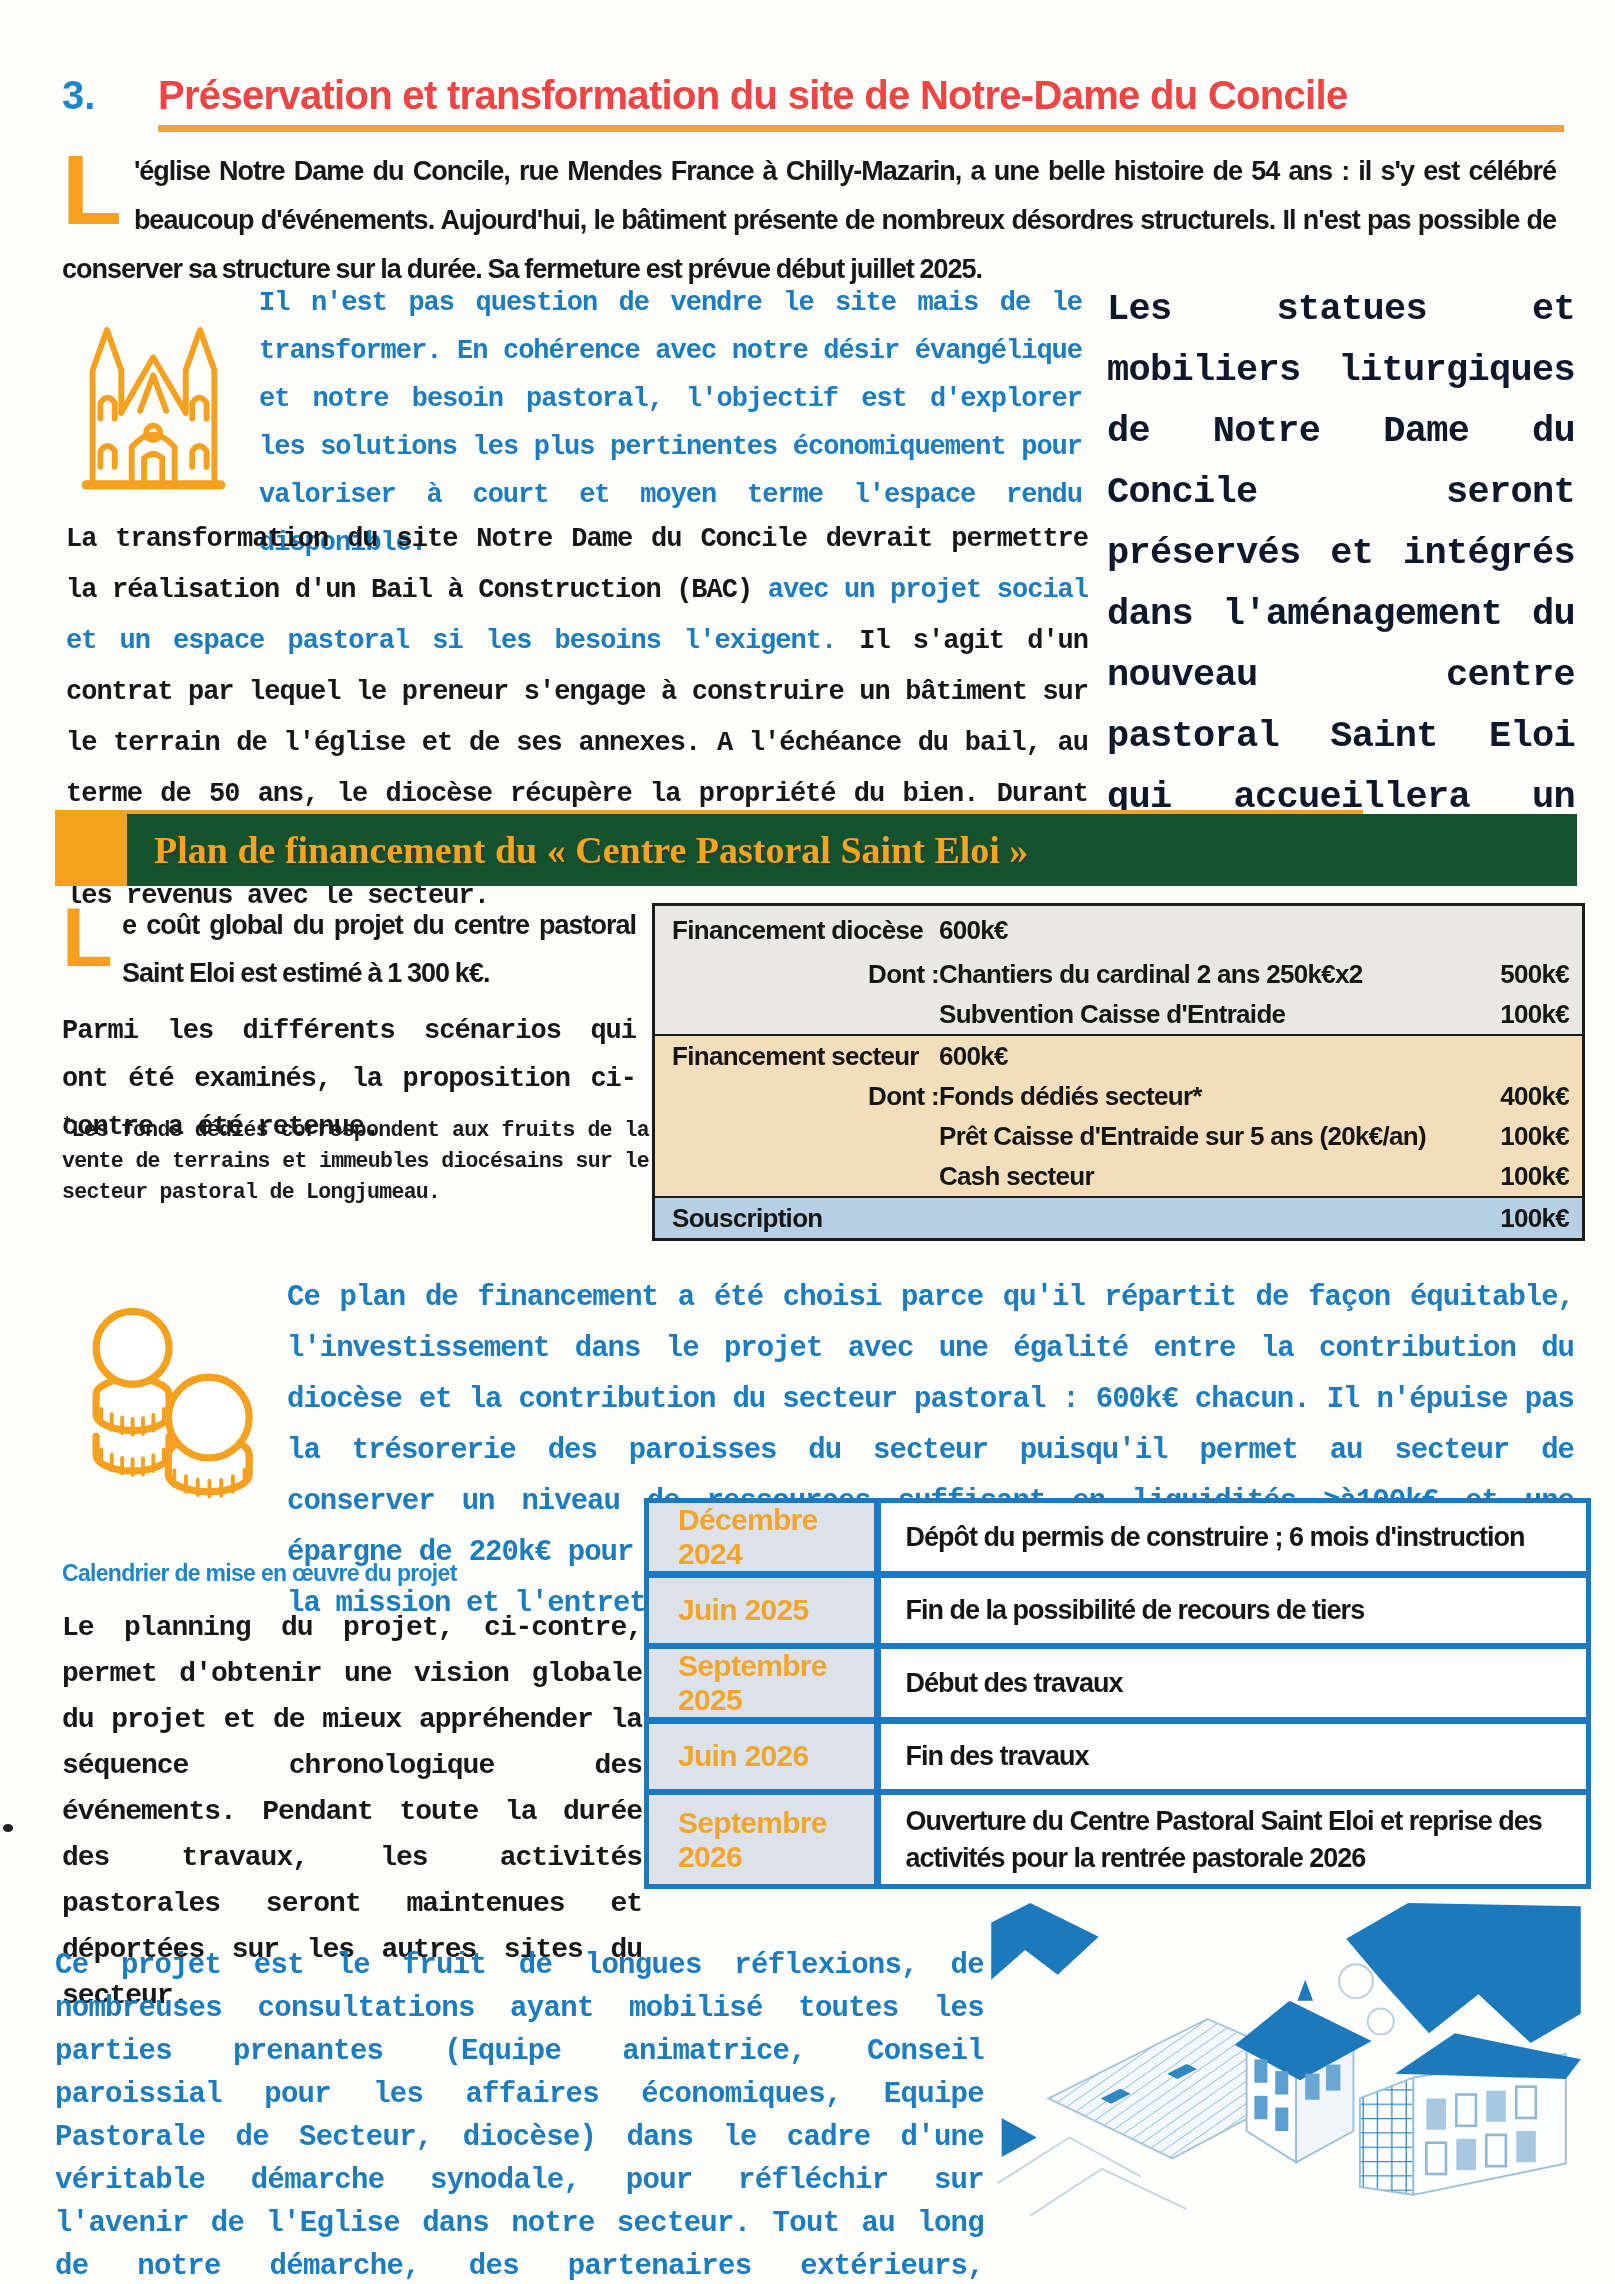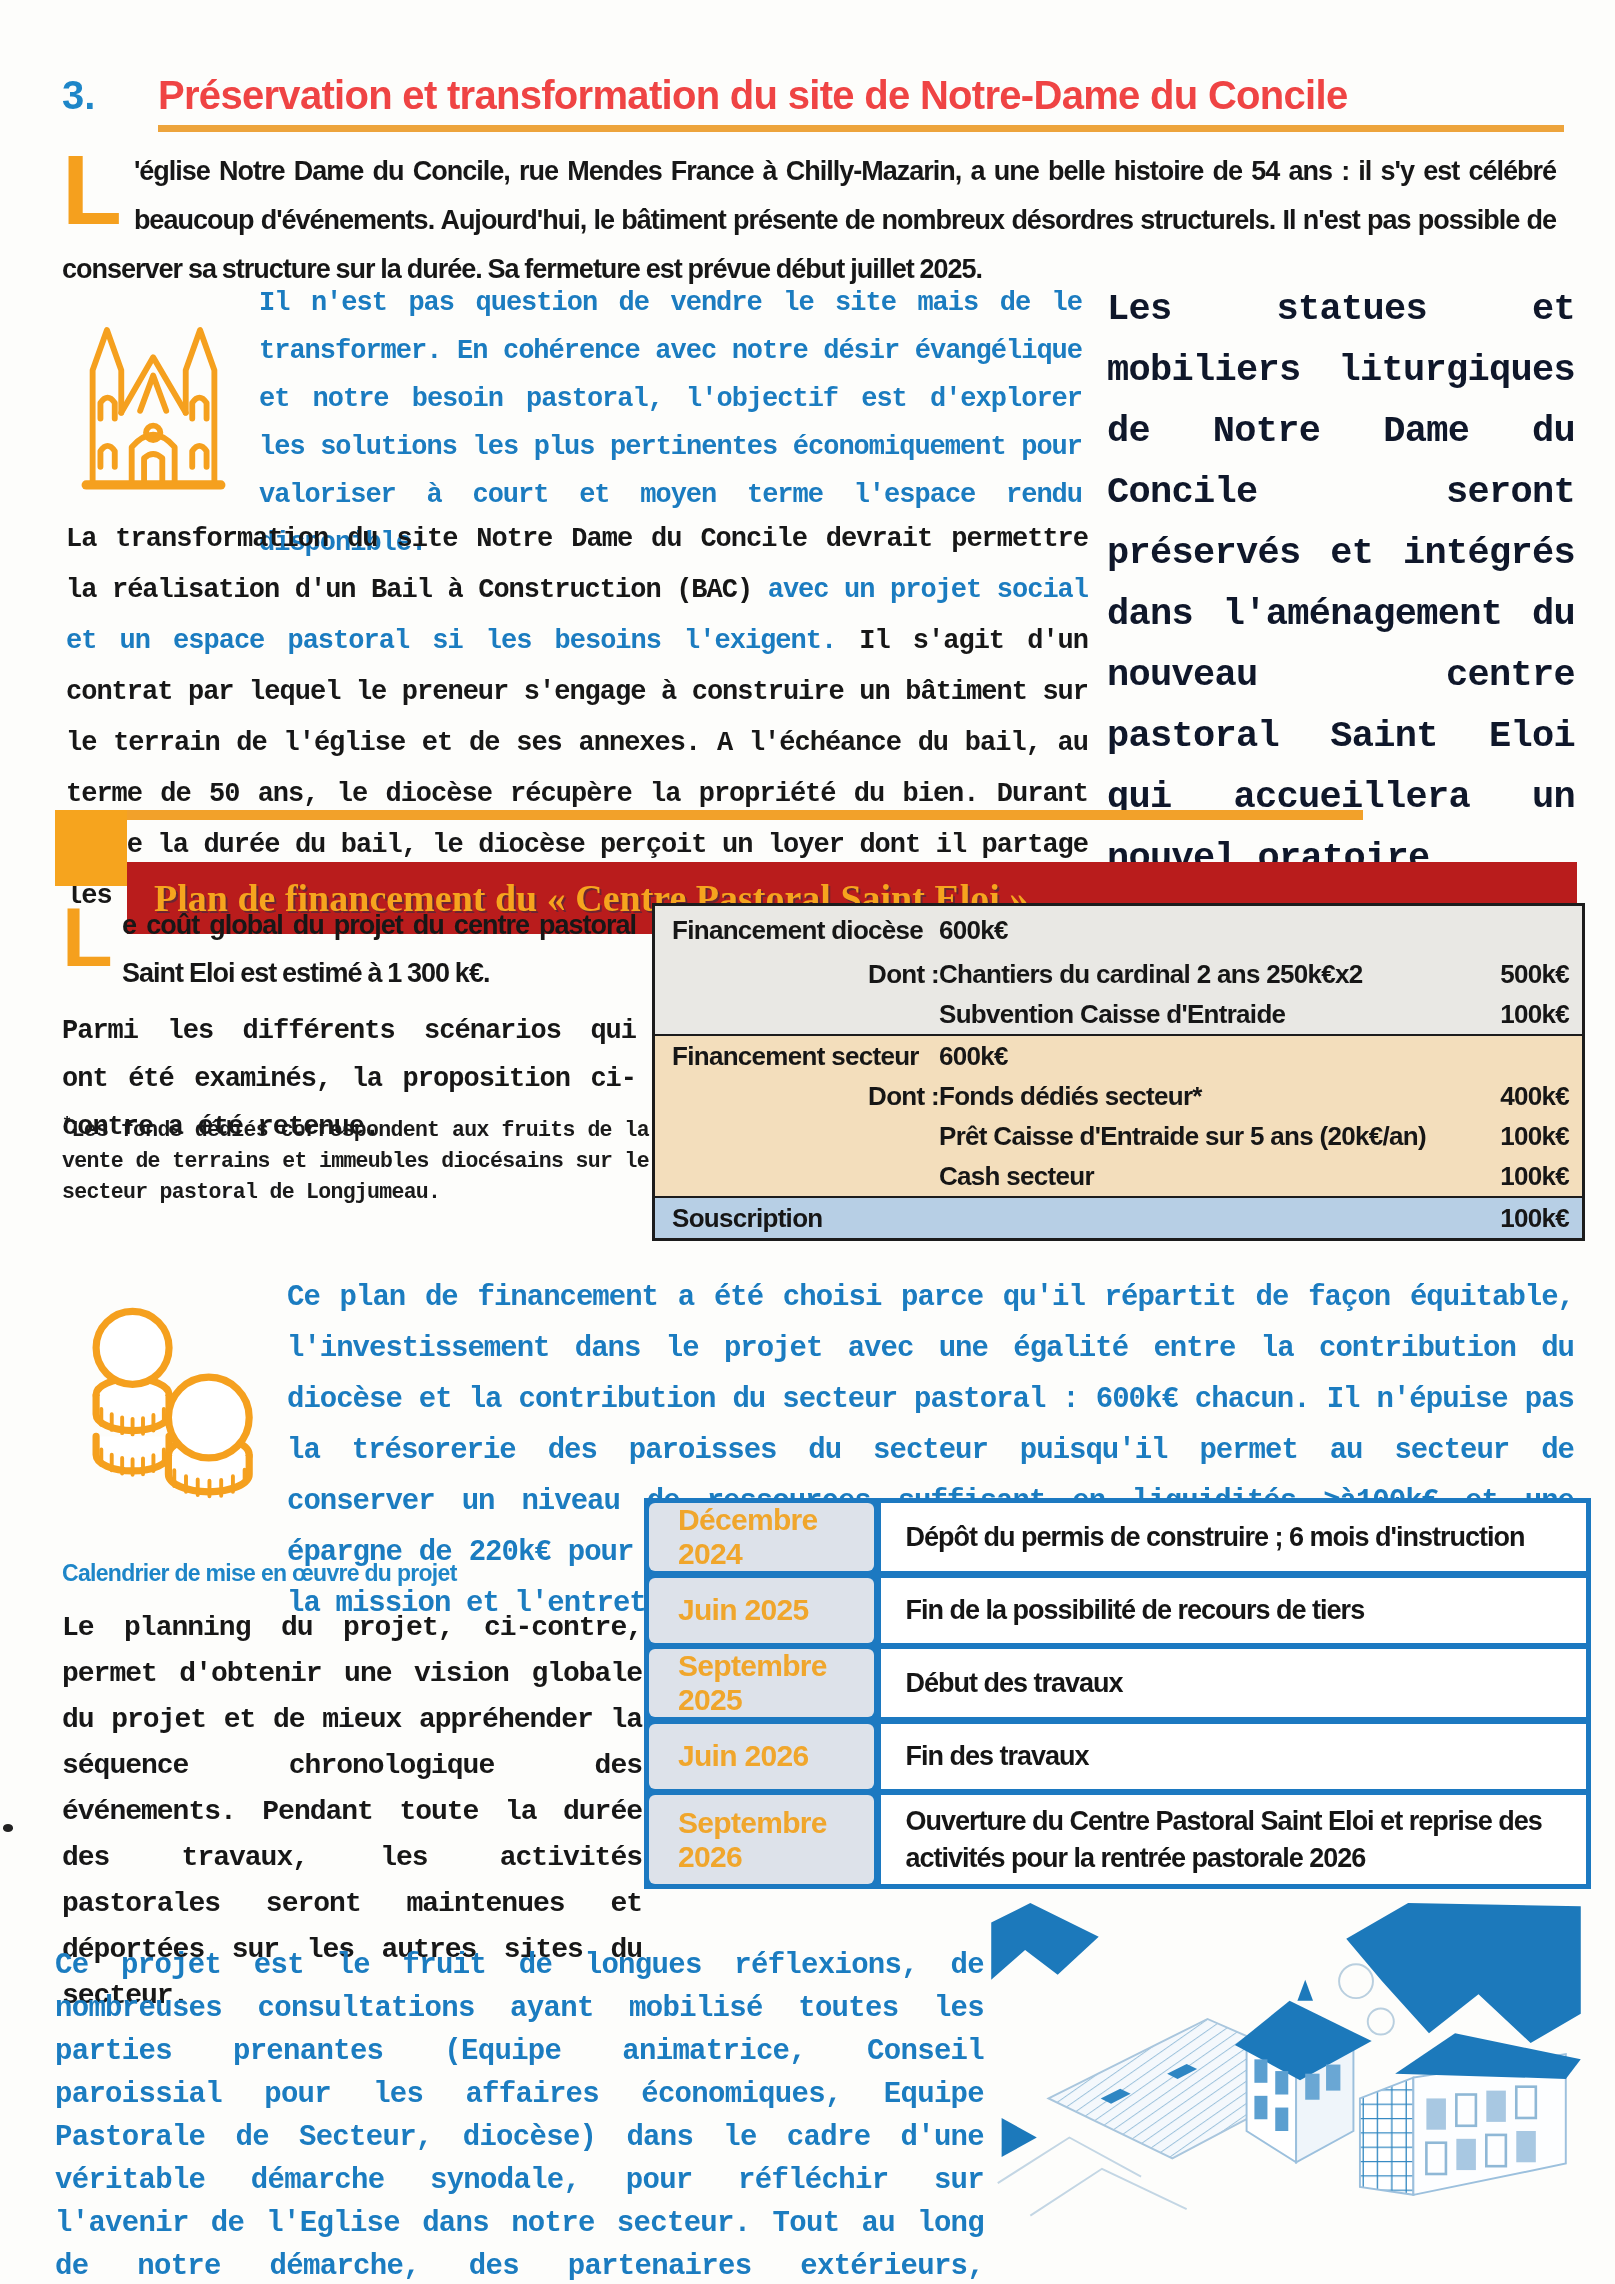--- a/index.html
+++ b/index.html
@@ -9,21 +9,21 @@
   p{margin:0;font-family:Liberation Mono, monospace;}
   .just{text-align:justify;}
   .body{font-size:27px;line-height:49px;font-weight:bold;letter-spacing:-1px;word-spacing:-0.7px;color:#171717;}
   .bluetext{color:#1B7CC0;}
   .title-num{font-size:40px;font-weight:bold;color:#1E86C8;}
   .title{font-size:40px;font-weight:bold;color:#ef4444;letter-spacing:-0.7px;}
   .underline{background:#EDA43C;}
   .dropcap{float:left;font-size:98px;line-height:77px;color:#F5A01E;font-weight:bold;margin:5.2px 13px 0 0;}
   .dropcap.small{font-size:83px;line-height:66px;margin:3.9px 10.4px 0 0;}
   .orange-side{font-size:37px;line-height:61px;color:#0f172a;font-weight:bold;letter-spacing:-0.7px;}
-  .banner-bar{background:#b91c1c;margin-top:48px;}
+  .banner-bar{background:#14532d;}
   .banner-text{font-family:"Liberation Serif",serif;font-size:38px;font-weight:bold;color:#F6A41E;
                text-shadow:2px 2px 0 rgba(45,45,70,.55);line-height:72px;padding-left:27px;white-space:nowrap;}
   .footnote{font-size:21.5px;line-height:31px;font-weight:bold;letter-spacing:-0.7px;}
   .sup{vertical-align:super;font-size:17px;}
   
   .ftable{border:3.3px solid #1c1c1c;}
   .fsec{}
   .fsec-gray{background:#E9E8E4;}
   .fsec-tan{background:#F3DEBC;border-top:2.6px solid #1c1c1c;}
   .fsec-blue{background:#B7CFE5;border-top:2.6px solid #1c1c1c;}
@@ -32,21 +32,21 @@
   .fcell{font-size:26px;font-weight:bold;letter-spacing:-0.7px;color:#161616;}
   .flabel{padding-left:17px;}
   .flabel.center{text-align:right;padding-left:0;}
   .famount{text-align:right;padding-right:13px;}
   
   .ttable{border:5.9px solid #1C79C1;background:#1C79C1;}
   .trow{display:grid;grid-template-columns:225px 1fr;column-gap:6.5px;min-height:65px;}
   .trow + .trow{margin-top:6.5px;}
   .trow.tall{min-height:89px;}
   .tdate{background:#DDE2EA;color:#F0A62C;font-size:30px;font-weight:bold;display:flex;align-items:center;
-         padding-left:29px;letter-spacing:-0.7px;border-radius:6px;}
+         padding-left:29px;letter-spacing:-0.7px;}
   .tevent{background:#ffffff;color:#161616;font-size:27px;font-weight:bold;display:flex;align-items:center;
           padding:6.5px 18px 6.5px 25px;letter-spacing:-1px;line-height:37px;}
   .cal-head{font-size:23px;font-weight:bold;color:#1E86C8;letter-spacing:-0.7px;}
   .concl{font-size:29px;line-height:43px;font-weight:bold;color:#1B7CC0;letter-spacing:-0.7px;}
   .dot{background:#222;border-radius:50%;}
 </style>
 </head>
 <body>
 
 <div class="page">

